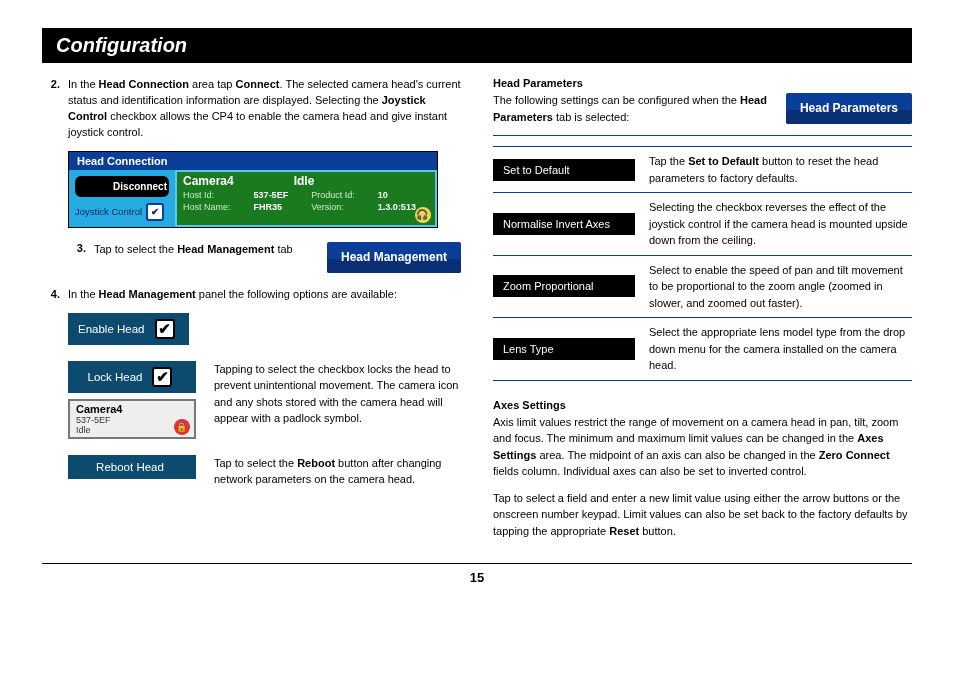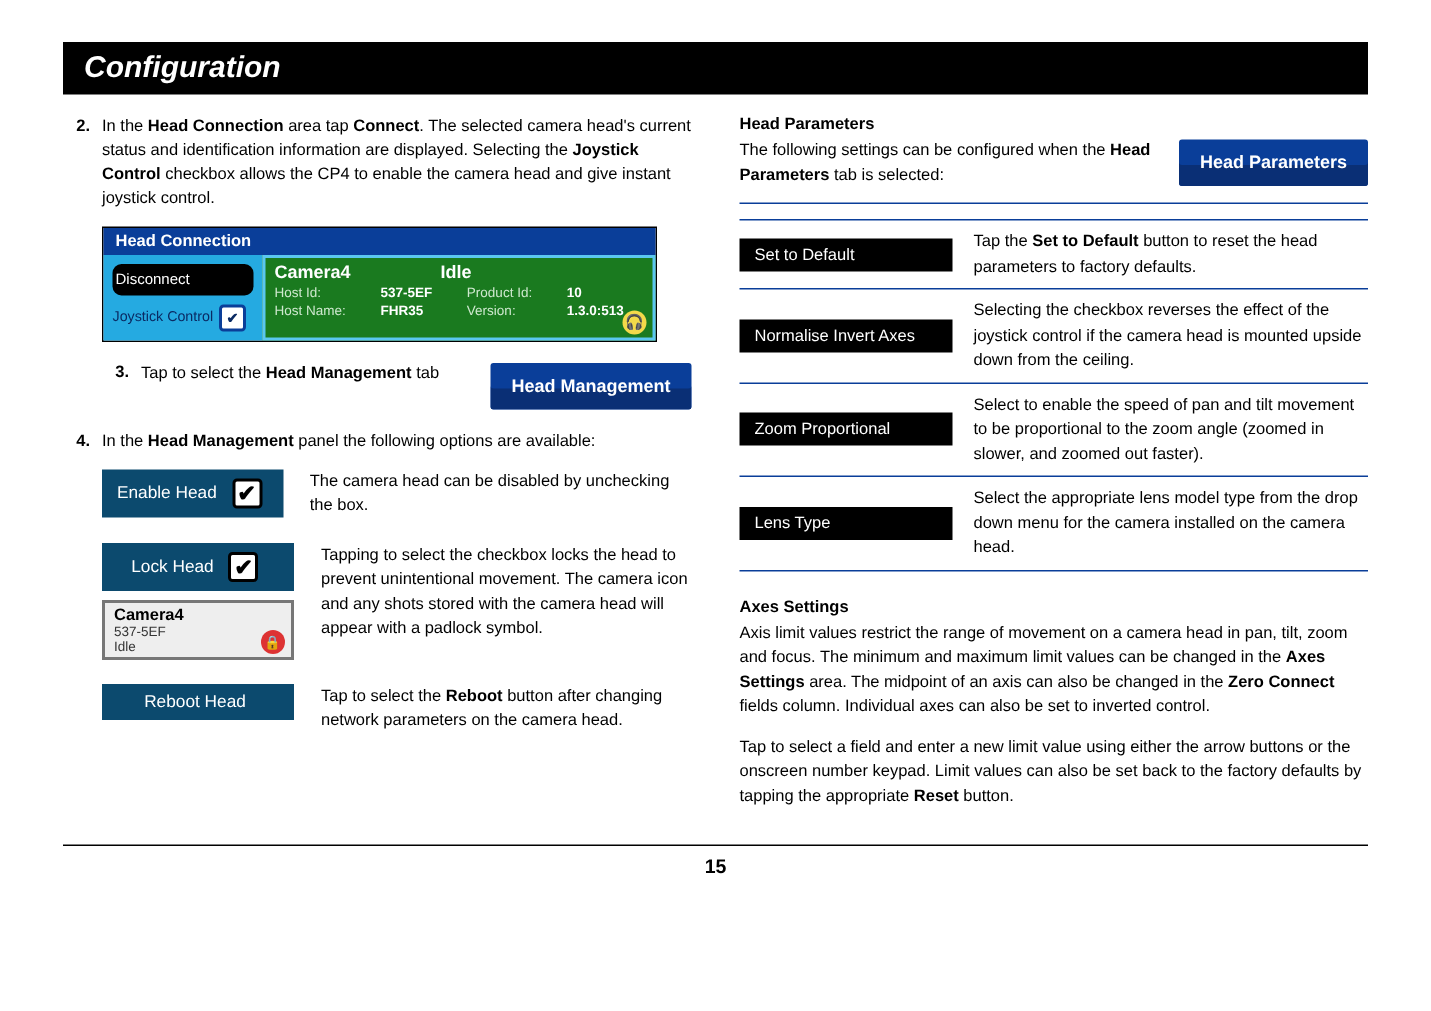--- a/index.html
+++ b/index.html
@@ -10,21 +10,21 @@
   .col{flex:1;min-width:0}
   .step{display:flex;gap:8px;margin-bottom:10px;line-height:1.45}
   .num{font-weight:bold;min-width:18px;text-align:right}
   .step p{flex:1}
   b{font-weight:bold}
   
   .hc{margin:4px 0 14px 26px;width:370px;border:1px solid #000}
   .hc-hdr{background:#0a3e99;color:#fff;font-weight:bold;padding:3px 8px;font-size:11px}
   .hc-body{display:flex}
   .hc-left{background:#25aae1;padding:6px;width:106px;display:flex;flex-direction:column;gap:6px}
-  .btn-disc{background:#000;color:#fff;border-radius:6px;text-align:left;font-size:10px;font-weight:normal;padding:5px 2px}
+  .btn-disc{background:#000;color:#fff;border-radius:6px;text-align:right;font-size:10px;font-weight:bold;padding:5px 2px}
   .joy{display:flex;align-items:center;gap:4px}
   .joy span{color:#0a2a63;font-size:9.5px}
   .chk{width:18px;height:18px;background:#fff;border:2px solid #0a3e99;border-radius:3px;display:flex;align-items:center;justify-content:center;color:#0a3e99;font-weight:bold}
   .hc-right{background:#1a7a1f;flex:1;padding:4px 8px 6px;color:#fff;position:relative}
   .hc-right::before{content:"";position:absolute;inset:0;border:2px solid #5ac7f0;pointer-events:none}
   .cam-title{display:flex;gap:60px;font-weight:bold;font-size:12px;margin-bottom:2px}
   .cam-grid{display:grid;grid-template-columns:auto auto auto auto;column-gap:10px;row-gap:2px;font-size:9px;color:#cfe9cf}
   .cam-grid .v{color:#fff;font-weight:bold}
   .hp-icon{position:absolute;right:6px;bottom:4px;width:16px;height:16px;border-radius:50%;background:#f3d94a;display:flex;align-items:center;justify-content:center;color:#000;font-size:10px}
   
@@ -113,21 +113,20 @@
       <div class="step">
         <span class="num">4.</span>
         <p><span>In the </span><b>Head Management</b><span> panel the following options are available:</span></p>
       </div>
 
       <div class="opt-row">
         <div class="pill">
           <span>Enable Head</span>
           <span class="chk2">✔</span>
         </div>
-        <div class="desc">The camera head can be disabled by unchecking the box.</div>
       </div>
 
       <div class="opt-row">
         <div class="pill-stack">
           <div class="pill">
             <span>Lock Head</span>
             <span class="chk2">✔</span>
           </div>
           <div class="cam-card">
             <div class="nm">Camera4</div>

